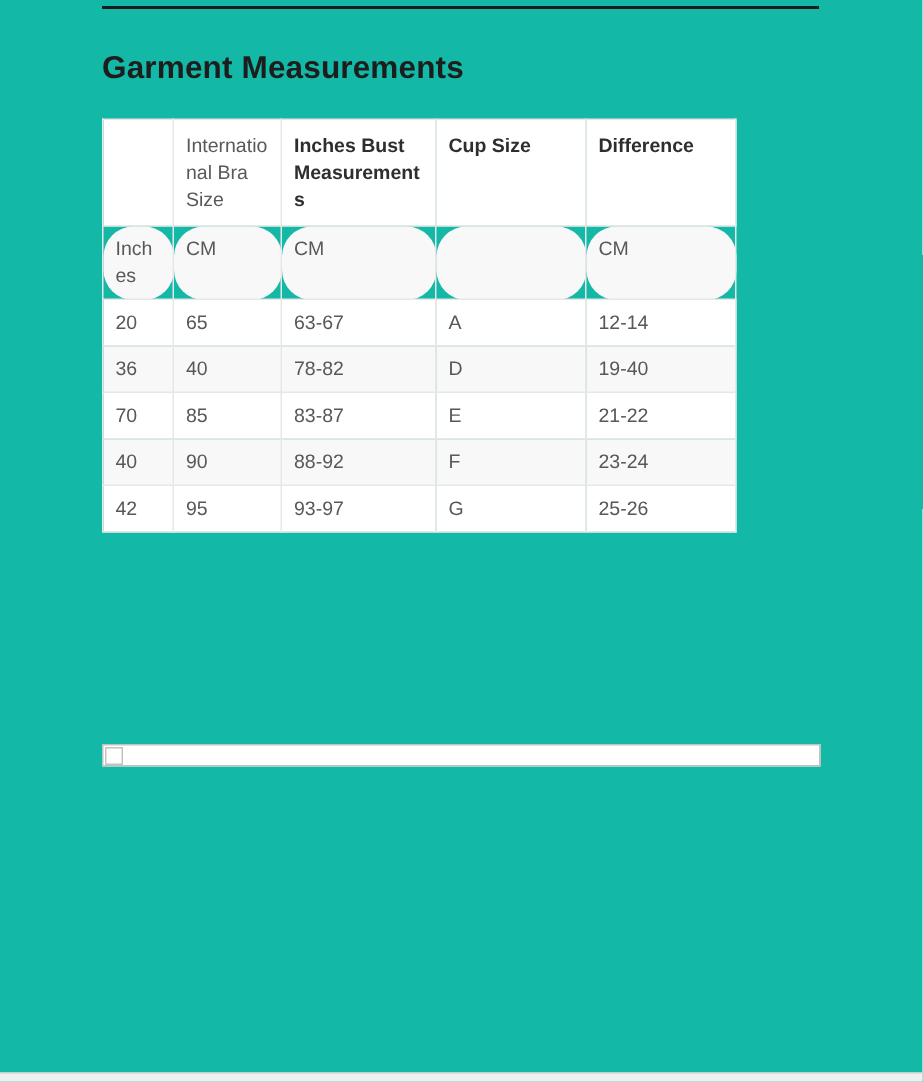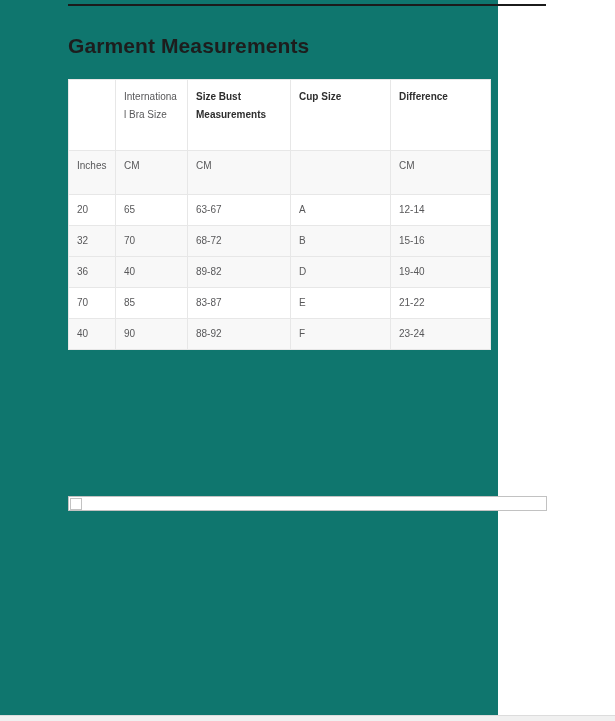--- a/index.html
+++ b/index.html
@@ -6,23 +6,23 @@
     margin: 0;
     padding: 0;
     width: 615px;
     height: 721px;
     background: #ffffff;
     font-family: "Liberation Sans", sans-serif;
     overflow: hidden;
   }
   .page {
     position: relative;
-    width: 498px;
+    width: 615px;
     height: 721px;
-    background: #0f766e;
+    background: #14b8a6;
   }
   .top-rule {
     position: absolute;
     left: 68px;
     top: 4px;
     width: 478px;
     height: 2px;
     background: #1b1b1b;
   }
   .page-title {
@@ -41,21 +41,21 @@
     position: absolute;
     left: 68px;
     top: 79px;
     width: 422px;
     border-collapse: collapse;
     table-layout: fixed;
   }
   table.measurements th,
   table.measurements td {
     border: 1px solid #e7e7e7;
-    font-size: 10px;
+    font-size: 13px;
     line-height: 18px;
     padding: 6px 8px;
     text-align: left;
     vertical-align: top;
     color: #58585a;
     font-weight: normal;
     overflow-wrap: break-word;
     word-wrap: break-word;
     word-break: break-word;
     background: #ffffff;
@@ -68,20 +68,21 @@
   table.measurements th.bold {
     font-weight: bold;
     color: #2e2e2e;
   }
   table.measurements tr.stripe th,
   table.measurements tr.stripe td {
     background: #f8f8f8;
   }
   table.measurements tr.unit-row td {
     height: 31px;
+    border-radius: 20px;
   }
   .img-box {
     position: absolute;
     left: 68px;
     top: 496px;
     width: 477px;
     height: 13px;
     border: 1px solid #c2c2c2;
     background: #ffffff;
   }
@@ -117,68 +118,68 @@
       <col style="width:47px">
       <col style="width:72px">
       <col style="width:103px">
       <col style="width:100px">
       <col style="width:100px">
     </colgroup>
     <thead>
       <tr class="head-row">
         <th></th>
         <th>International Bra Size</th>
-        <th class="bold">Size Bust Measurements</th>
+        <th class="bold">Inches Bust Measurements</th>
         <th class="bold">Cup Size</th>
         <th class="bold">Difference</th>
       </tr>
       <tr class="unit-row stripe">
         <td>Inches</td>
         <td>CM</td>
         <td>CM</td>
         <td></td>
         <td>CM</td>
       </tr>
     </thead>
     <tbody>
         <tr>
           <td>20</td>
           <td>65</td>
           <td>63-67</td>
           <td>A</td>
           <td>12-14</td>
         </tr>
         <tr class="stripe">
-          <td>32</td>
-          <td>70</td>
-          <td>68-72</td>
-          <td>B</td>
-          <td>15-16</td>
-        </tr>
-        <tr class="stripe">
           <td>36</td>
           <td>40</td>
-          <td>89-82</td>
+          <td>78-82</td>
           <td>D</td>
           <td>19-40</td>
         </tr>
         <tr>
           <td>70</td>
           <td>85</td>
           <td>83-87</td>
           <td>E</td>
           <td>21-22</td>
         </tr>
         <tr class="stripe">
           <td>40</td>
           <td>90</td>
           <td>88-92</td>
           <td>F</td>
           <td>23-24</td>
         </tr>
+        <tr>
+          <td>42</td>
+          <td>95</td>
+          <td>93-97</td>
+          <td>G</td>
+          <td>25-26</td>
+        </tr>
       </tbody>
   </table>
 
   <div class="img-box">
     <div class="img-box-glyph"></div>
   </div>
 
   <div class="bottom-bar"></div>
 
 </div>

